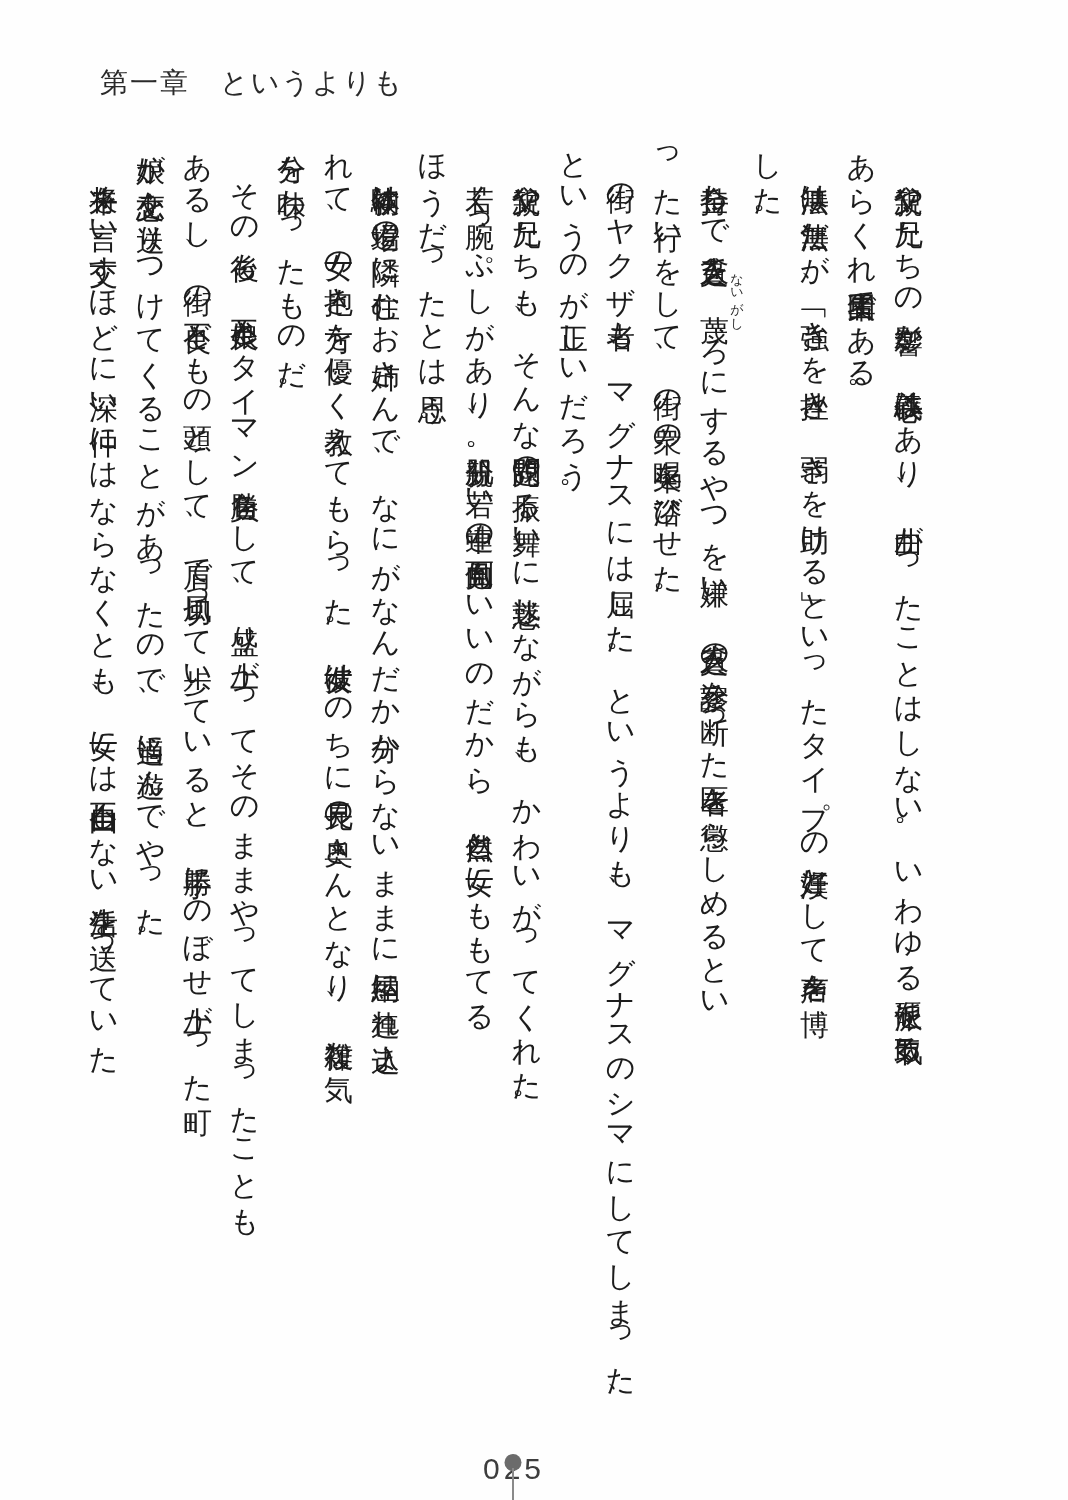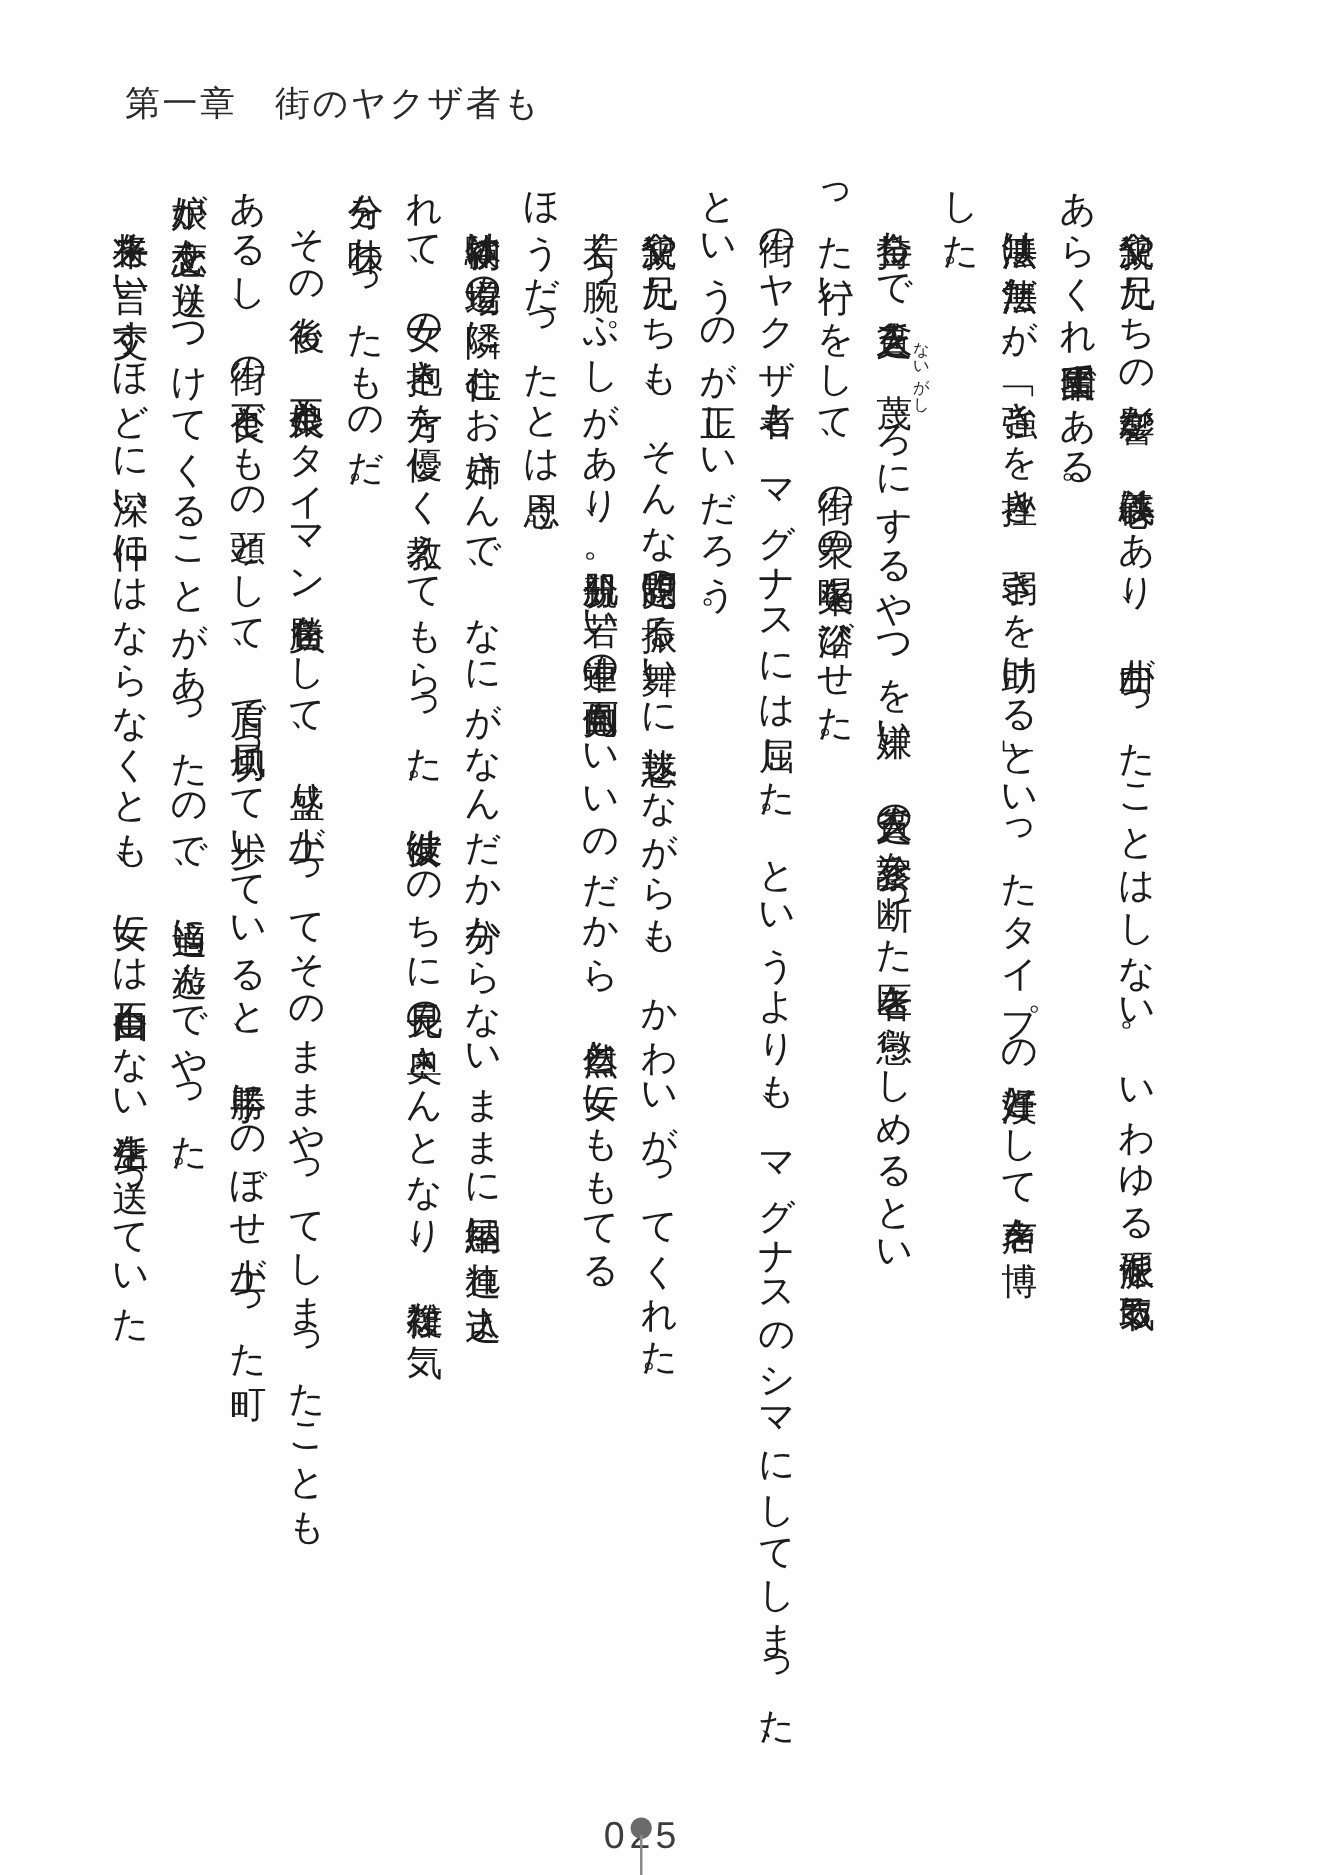--- a/index.html
+++ b/index.html
@@ -63,21 +63,21 @@
     position:absolute;
     left:513px; top:1468px;
     transform:translateX(-50%);
     width:2px; height:32px;
     background:#8a8a8a;
   }
 </style>
 </head>
 <body>
 
-<div class="running-head">第一章　街のヤクザ者も</div>
+<div class="running-head">第一章　というよりも</div>
 
 <div class="body-text" id="bodyText">
     <div class="para">
       <p class="line indent">父親や兄たちの影響か、義侠心はあり、曲がったことはしない。いわゆる硬派を気取る</p>
       <p class="line">あらくれ者集団である。</p>
     </div>
     <div class="para">
       <p class="line indent">無法は無法だが、「強きを挫き、弱きを助ける」といったタイプの好漢として名声を博</p>
       <p class="line">した。</p>
     </div>

